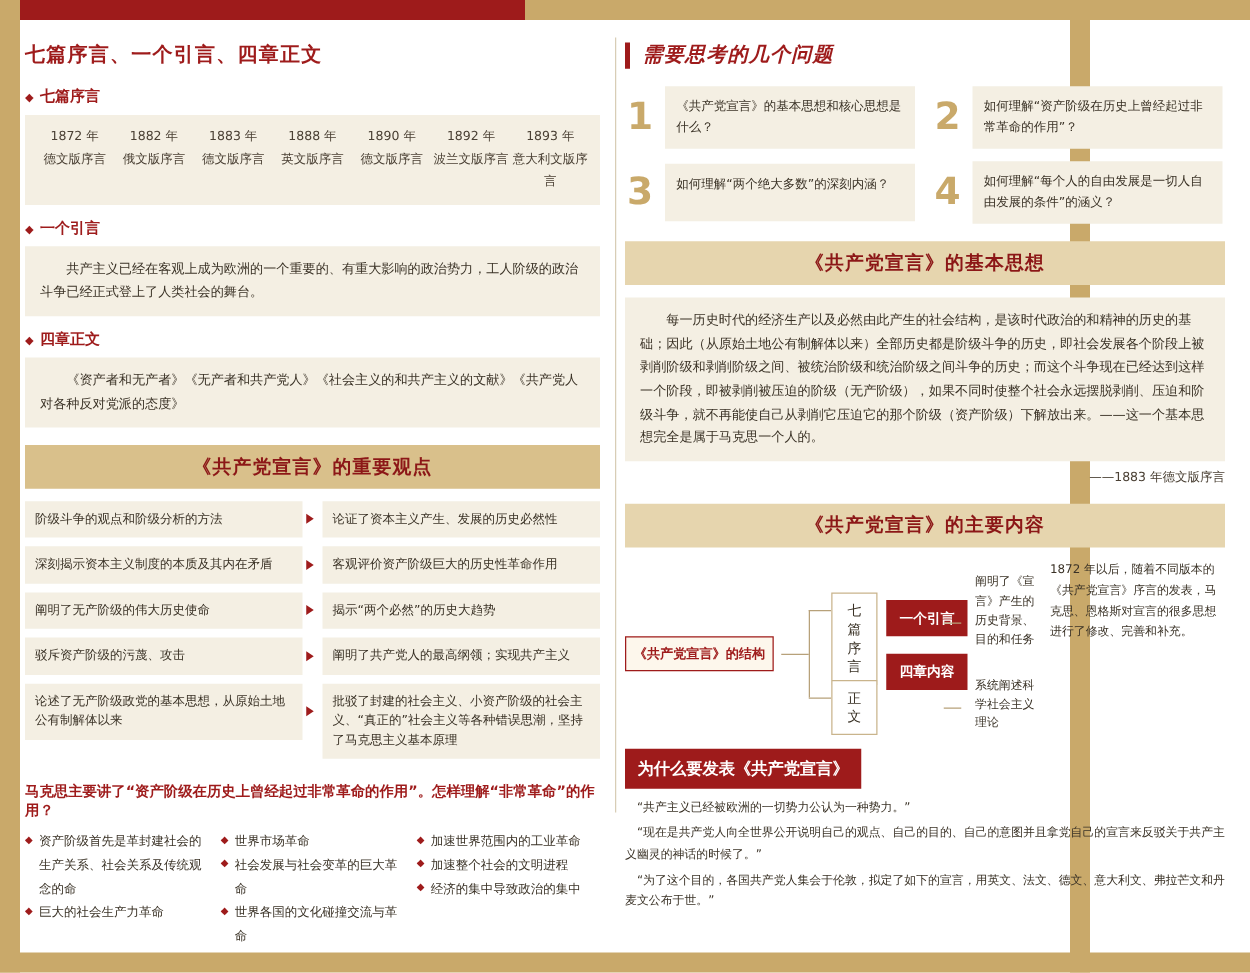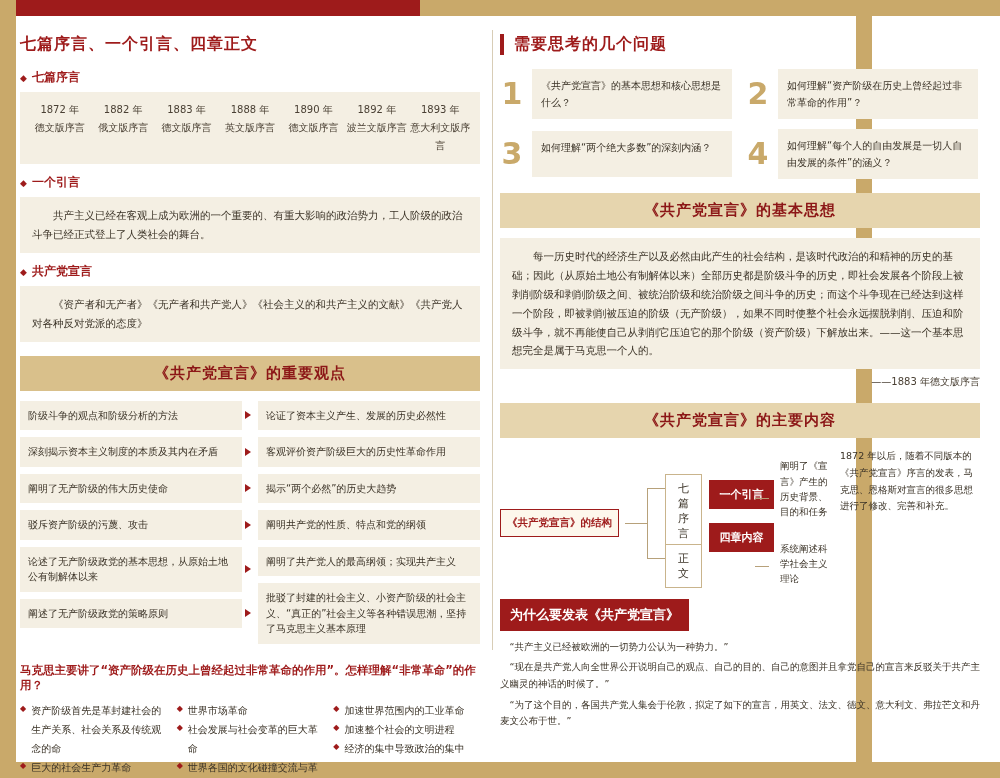--- a/index.html
+++ b/index.html
@@ -17,21 +17,21 @@
   .bottombar{position:absolute;left:0;bottom:0;width:1000px;height:16px;background:#c9a96a;}
   .sidebar-r{position:absolute;right:0;top:0;width:16px;height:778px;background:#c9a96a;}
 
   .col-left{position:absolute;left:20px;top:34px;width:460px;}
   .col-right{position:absolute;left:500px;top:34px;width:480px;}
   .divider{position:absolute;left:492px;top:30px;width:1px;height:620px;background:#d8cdb6;}
 
   h1.section-title{
     font-size:16px;color:#9e1b1b;font-weight:bold;margin:0 0 14px 0;letter-spacing:1px;
   }
-  h1.section-title.withbar{padding-left:10px;border-left:4px solid #9e1b1b;}
+  h1.section-title.withbar{padding-left:10px;border-left:4px solid #9e1b1b;font-style:italic;}
 
   .sub-head{color:#9e1b1b;font-weight:bold;font-size:12px;margin:10px 0 6px 0;}
   .sub-head .dia{color:#9e1b1b;margin-right:5px;font-size:9px;}
 
   .panel{background:#f4efe3;padding:9px 12px;line-height:1.8;color:#3a3226;font-size:10.5px;}
   .panel.indent{text-indent:2em;}
 
   .years{display:flex;justify-content:space-between;background:#f4efe3;padding:9px 8px;}
   .year{text-align:center;flex:1;font-size:10px;line-height:1.8;color:#4a4034;}
   .year b{display:block;font-weight:normal;}
@@ -117,39 +117,37 @@
       <div class="year"><b>1883 年</b><span>德文版序言</span></div>
       <div class="year"><b>1888 年</b><span>英文版序言</span></div>
       <div class="year"><b>1890 年</b><span>德文版序言</span></div>
       <div class="year"><b>1892 年</b><span>波兰文版序言</span></div>
       <div class="year"><b>1893 年</b><span>意大利文版序言</span></div>
     </div>
 
     <div class="sub-head"><span class="dia">◆</span><span>一个引言</span></div>
     <div class="panel indent">共产主义已经在客观上成为欧洲的一个重要的、有重大影响的政治势力，工人阶级的政治斗争已经正式登上了人类社会的舞台。</div>
 
-    <div class="sub-head"><span class="dia">◆</span><span>共产党宣言</span></div>
+    <div class="sub-head"><span class="dia">◆</span><span>四章正文</span></div>
     <div class="panel indent">《资产者和无产者》《无产者和共产党人》《社会主义的和共产主义的文献》《共产党人对各种反对党派的态度》</div>
 
     <div class="banner">《共产党宣言》的重要观点</div>
 
     <div class="two-col">
       <div class="cc">
         <div class="vitem arrow">阶级斗争的观点和阶级分析的方法</div>
         <div class="vitem arrow">深刻揭示资本主义制度的本质及其内在矛盾</div>
         <div class="vitem arrow">阐明了无产阶级的伟大历史使命</div>
         <div class="vitem arrow">驳斥资产阶级的污蔑、攻击</div>
         <div class="vitem arrow">论述了无产阶级政党的基本思想，从原始土地公有制解体以来</div>
-        <div class="vitem arrow">阐述了无产阶级政党的策略原则</div>
       </div>
       <div class="cc">
         <div class="vitem">论证了资本主义产生、发展的历史必然性</div>
         <div class="vitem">客观评价资产阶级巨大的历史性革命作用</div>
         <div class="vitem">揭示“两个必然”的历史大趋势</div>
-        <div class="vitem">阐明共产党的性质、特点和党的纲领</div>
         <div class="vitem">阐明了共产党人的最高纲领；实现共产主义</div>
         <div class="vitem">批驳了封建的社会主义、小资产阶级的社会主义、“真正的”社会主义等各种错误思潮，坚持了马克思主义基本原理</div>
       </div>
     </div>
 
     <div class="q-line">马克思主要讲了“资产阶级在历史上曾经起过非常革命的作用”。怎样理解“非常革命”的作用？</div>
 
     <div class="bullets">
       <div class="bcol">
         <div class="bi">

